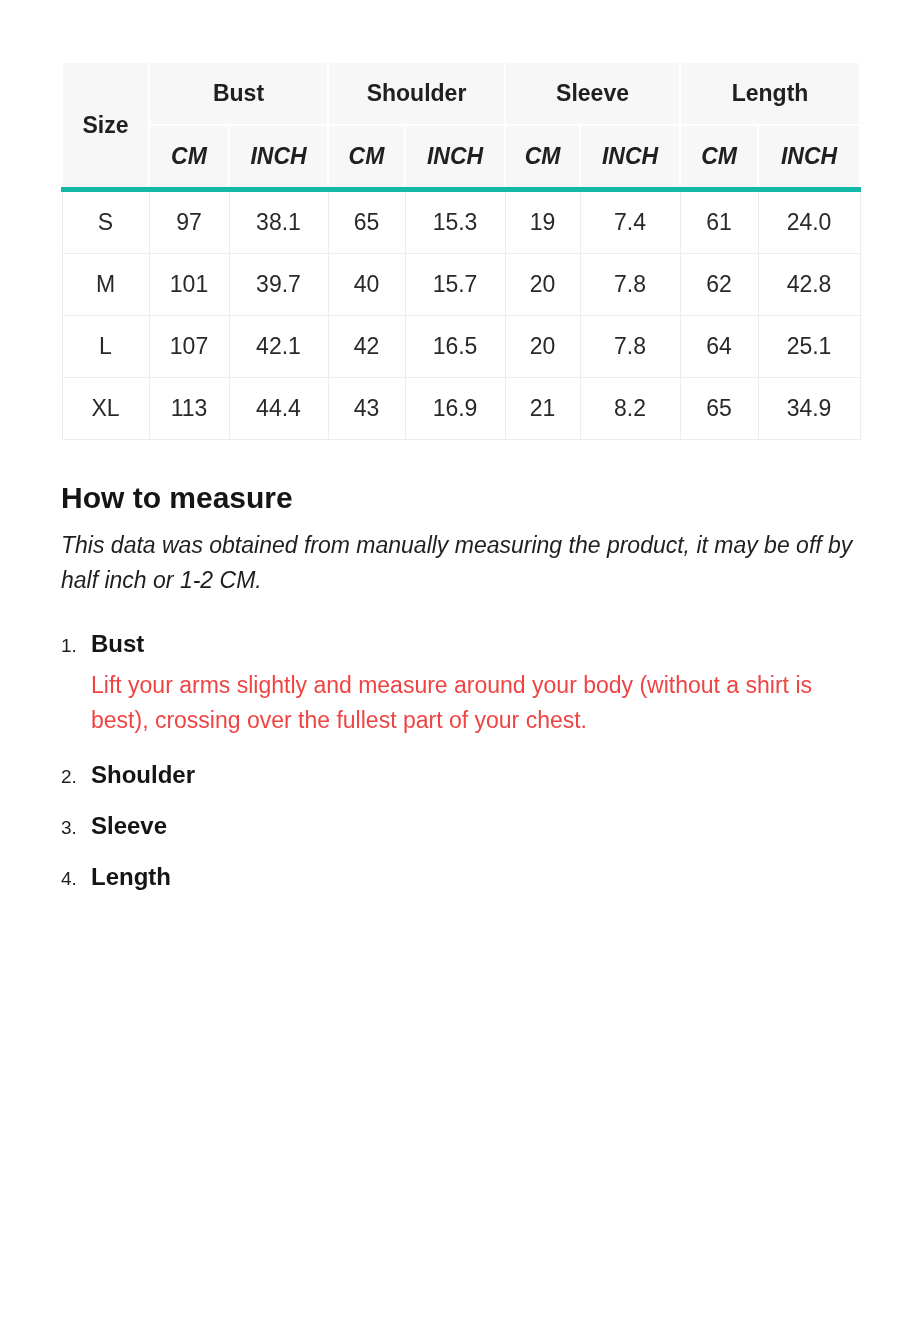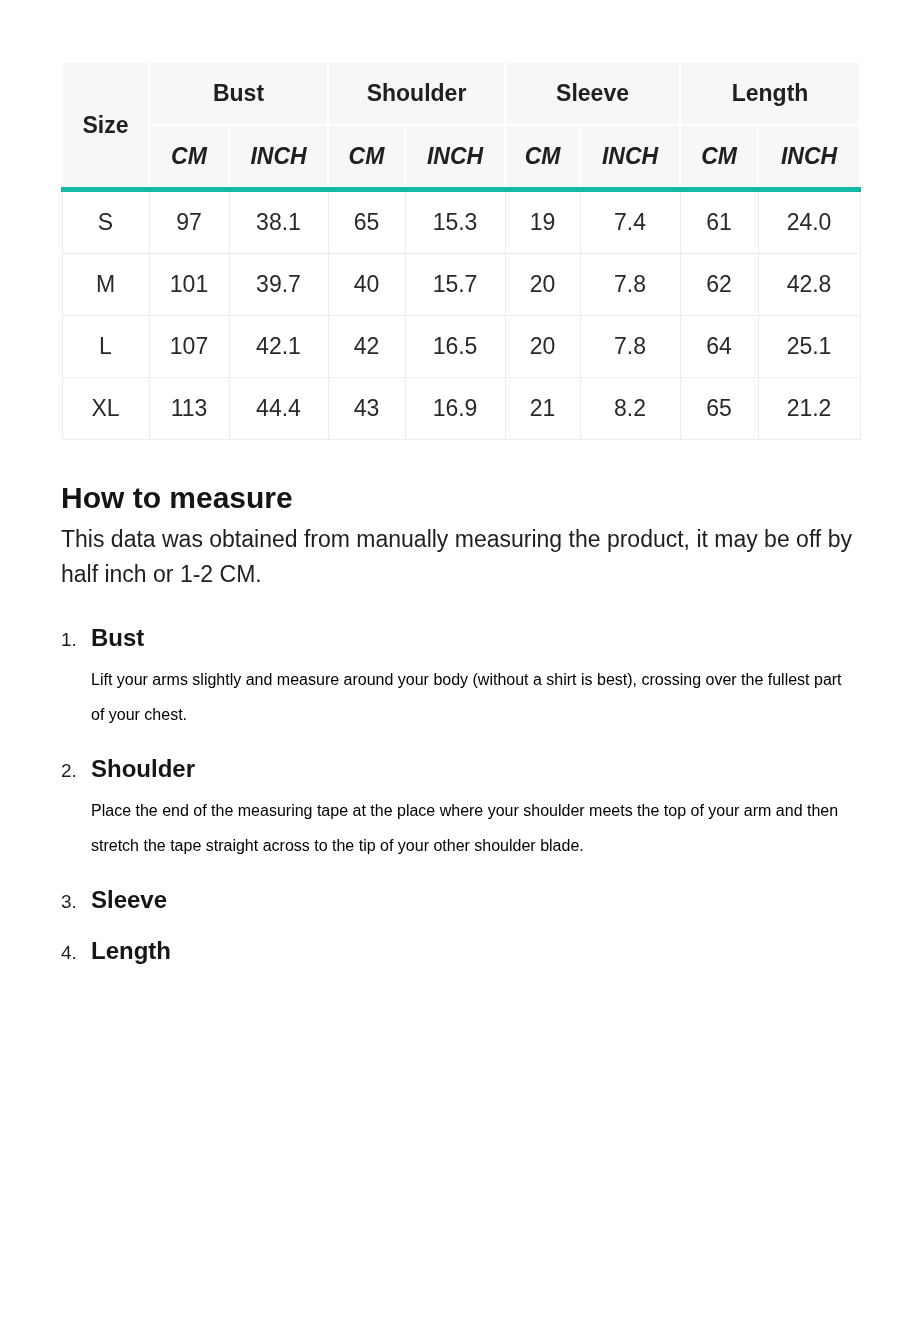--- a/index.html
+++ b/index.html
@@ -48,24 +48,25 @@
   }
   
   .howto-title {
     margin: 41px 0 0 0;
     font-size: 30px;
     line-height: 34px;
     font-weight: bold;
     color: #151517;
   }
   .howto-intro {
-    margin: 7px 0 0 0;
+    margin: 13px 0 0 0;
     font-size: 23px;
     line-height: 35px;
     color: #1f1f21;
+    font-style: italic;
   }
   .steps { margin-top: 32px; }
   .step { margin-top: 23px; }
   .step:first-child { margin-top: 0; }
   .step-head {
     display: flex;
     align-items: baseline;
   }
   .step-num {
     flex: 0 0 30px;
@@ -73,23 +74,23 @@
     font-size: 19px;
     color: #1f1f21;
   }
   .step-term {
     font-size: 24px;
     font-weight: bold;
     color: #151517;
   }
   .step-desc {
     margin: 10px 0 0 30px;
-    font-size: 16px;
+    font-size: 23px;
     line-height: 35px;
-    color: #000000;
+    color: #ef4444;
   }
 </style>
 </head>
 <body>
 
 <div class="page">
 
   <table class="size-chart">
     <colgroup>
       <col style="width:87px">
@@ -157,21 +158,21 @@
       </tr>
       <tr>
         <td>XL</td>
         <td>113</td>
         <td>44.4</td>
         <td>43</td>
         <td>16.9</td>
         <td>21</td>
         <td>8.2</td>
         <td>65</td>
-        <td>21.2</td>
+        <td>34.9</td>
       </tr>
     </tbody>
   </table>
 
   <h2 class="howto-title">How to measure</h2>
   <p class="howto-intro">This data was obtained from manually measuring the product, it may be off by half inch or 1-2 CM.</p>
 
   <div class="steps">
 
     <div class="step">
@@ -180,21 +181,20 @@
         <span class="step-term">Bust</span>
       </div>
       <p class="step-desc">Lift your arms slightly and measure around your body (without a shirt is best), crossing over the fullest part of your chest.</p>
     </div>
 
     <div class="step">
       <div class="step-head">
         <span class="step-num">2.</span>
         <span class="step-term">Shoulder</span>
       </div>
-      <p class="step-desc">Place the end of the measuring tape at the place where your shoulder meets the top of your arm and then stretch the tape straight across to the tip of your other shoulder blade.</p>
     </div>
 
     <div class="step">
       <div class="step-head">
         <span class="step-num">3.</span>
         <span class="step-term">Sleeve</span>
       </div>
     </div>
 
     <div class="step">

